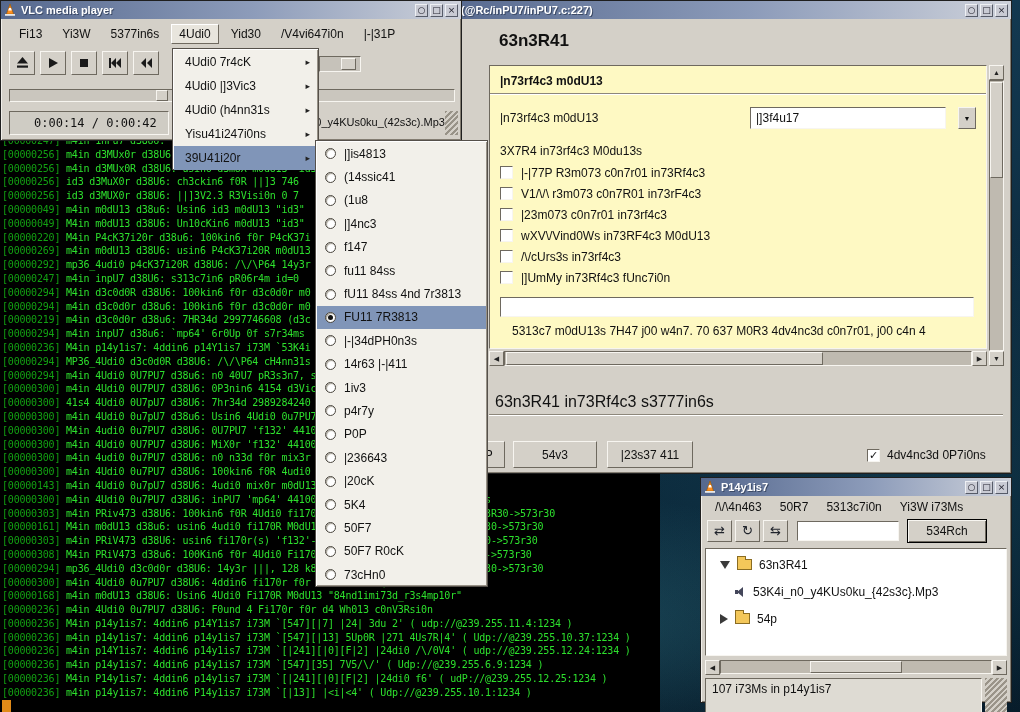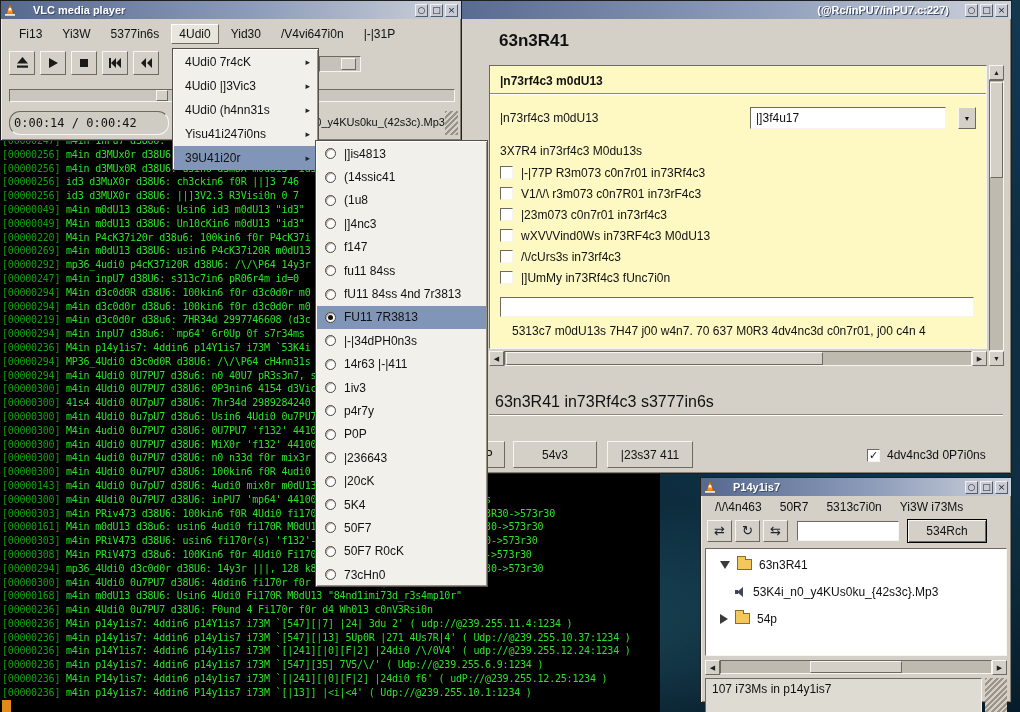--- a/index.html
+++ b/index.html
@@ -24,24 +24,24 @@
   #terminal { position:absolute; left:0; top:130px; width:660px; height:582px;
     background:#000; z-index:1; overflow:hidden; padding:4px 0 0 2px; }
   .tline { white-space:pre; height:13.8px; overflow:hidden;
     font:10px/13.8px "DejaVu Sans Mono", monospace; color:#2de02d; letter-spacing:-0.2px; }
   .tpre { color:#12a012;margin-top:38px; }
   #term-cursor { position:absolute; left:2px; top:570px; width:9px; height:12px; background:#e08a18; }
 
   
   .window { position:absolute; background:#d4d0c8; border:1px solid #1f1f1f;
     box-shadow: inset 1px 1px 0 #f0eee9, inset -1px -1px 0 #837d72; }
-  .titlebar { height:18px; display:flex; align-items:center; gap:16px; padding:0 3px;
+  .titlebar { height:18px; display:flex; align-items:center; gap:4px; padding:0 3px;
     background:linear-gradient(90deg,#55688e 0%,#8d9cba 55%,#cdd1da 100%); }
   .ttext { color:#fff; font-size:11px; font-weight:bold; text-shadow:1px 1px 0 #3c4a66; white-space:nowrap; }
-  .ttext.centered { flex:1; text-align:right;margin-left:41px; }
+  .ttext.centered { flex:1; text-align:left; }
   .winbtns { margin-left:auto; display:flex; gap:2px; }
   .wbtn { width:13px; height:13px; background:#c9cbd4; cursor:default;
     border:1px solid; border-color:#eef0f4 #565b68 #565b68 #eef0f4;
     font:9px/11px "DejaVu Sans", sans-serif; text-align:center; color:#1c1c28; }
   .cone { width:13px; height:13px; flex:none; display:flex; align-items:center; }
 
   .mitem { font-size:12px; padding:3px 8px; white-space:nowrap; }
   .mitem.active { background:#e8e5dd; padding:2px 7px;
     border:1px solid; border-color:#fff #6f6a60 #6f6a60 #fff; }
 
@@ -50,21 +50,21 @@
   #vlc-menubar { position:absolute; left:2px; top:20px; width:456px; height:26px;
     display:flex; align-items:center; padding-left:8px; gap:4px; }
   #vlc-toolbar { position:absolute; left:8px; top:50px; display:flex; gap:5px; }
   .tbtn { width:26px; height:24px; background:#d4d0c8; display:flex; align-items:center; justify-content:center; }
   .tbtn svg { fill:#1a1a1a; }
   #vlc-volume { position:absolute; left:318px; top:55px; width:42px; height:16px; background:#c6c2ba; }
   .vol-thumb { position:absolute; right:4px; top:1px; width:15px; height:12px; background:#d4d0c8; }
   #seek { position:absolute; left:8px; top:88px; width:446px; height:13px; background:#cac6be; }
   #seek-thumb { position:absolute; left:146px; top:0; width:12px; height:11px; background:#d4d0c8; }
   #timebox { position:absolute; left:8px; top:110px; width:160px; height:24px; background:#cfccc4;
-    font:12px/22px "DejaVu Sans Mono", monospace; padding-left:4px; color:#111;border-radius:11px; }
+    font:12px/22px "DejaVu Sans Mono", monospace; padding-left:24px; color:#111; }
   #marquee { position:absolute; left:174px; top:110px; width:272px; height:24px; overflow:hidden;
     font:11px/22px "Liberation Sans", sans-serif; text-align:right; padding-right:2px; white-space:nowrap; }
   #vlc-grip { position:absolute; right:3px; top:110px; width:13px; height:24px;
     background:repeating-linear-gradient(135deg,#989388 0 2px,#d4d0c8 2px 4px); }
 
   
   .menu { position:absolute; background:#f2f0ea; border:1px solid #55504a;
     box-shadow: inset 1px 1px 0 #fff, inset -1px -1px 0 #979186; }
   #audio-menu { left:172px; top:48px; width:147px; height:122px; z-index:5; padding:1px; }
   .dd-item { height:24px; display:flex; align-items:center; justify-content:space-between;

